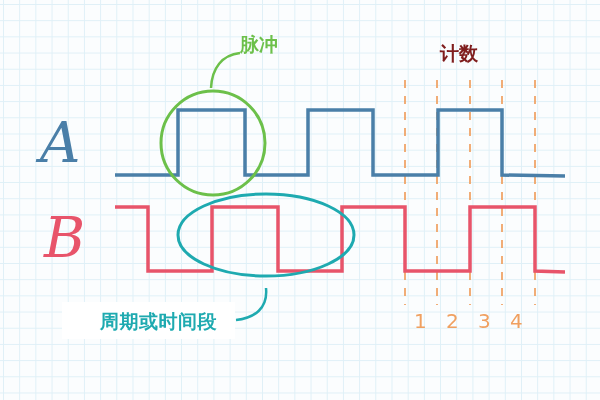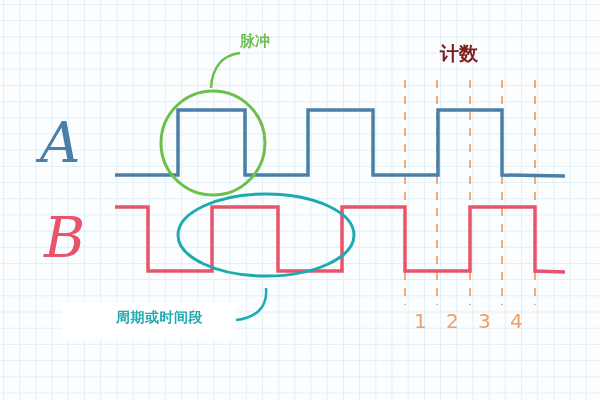--- a/index.html
+++ b/index.html
@@ -12,26 +12,26 @@
       background-size: 16.2px 16.2px;
       background-position: 3px 4px;
       font-family: "DejaVu Sans", sans-serif;
     }
     #diagram { position: absolute; left: 0; top: 0; }
     .label-box {
       position: absolute; left: 62px; top: 302px; width: 173px; height: 37px;
       background: #ffffff;
     }
     .period-label {
-      position: absolute; left: 116px; top: 309px;
-      font-size: 14px; font-weight: bold; letter-spacing: 0.5px;
+      position: absolute; left: 100px; top: 309px;
+      font-size: 19px; font-weight: bold; letter-spacing: 0.5px;
     }
     .pulse-label {
       position: absolute; left: 240px; top: 32px;
-      font-size: 15px; font-weight: bold;
+      font-size: 19px; font-weight: bold;
     }
     .count-label {
       position: absolute; left: 440px; top: 41px;
       font-size: 19px; font-weight: bold;
     }
     .sig-letter {
       position: absolute; font-family: "DejaVu Serif", serif; font-style: italic;
       font-size: 56px; line-height: 1;
     }
     .count-num {

